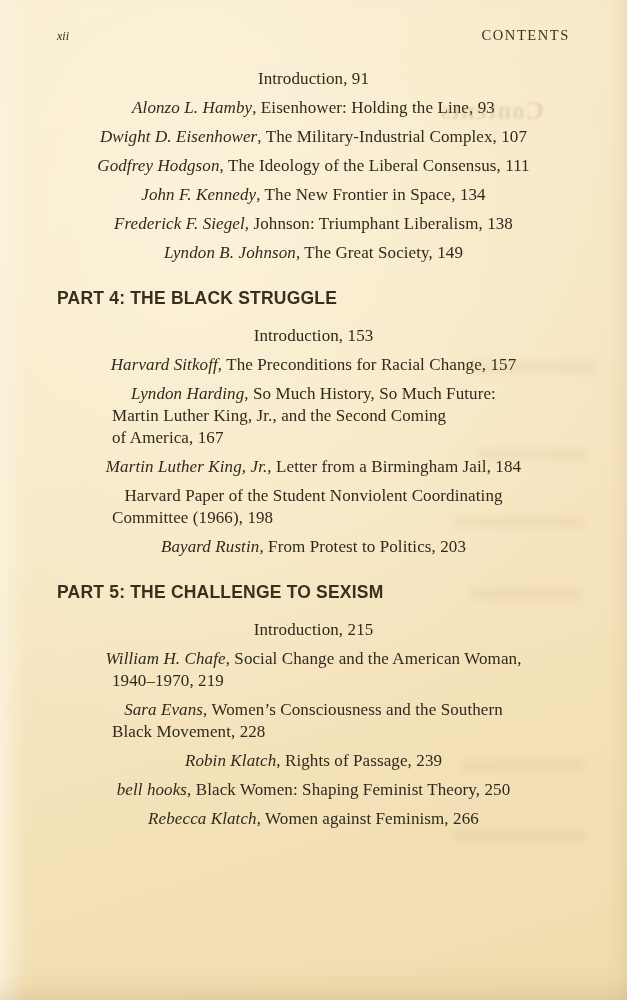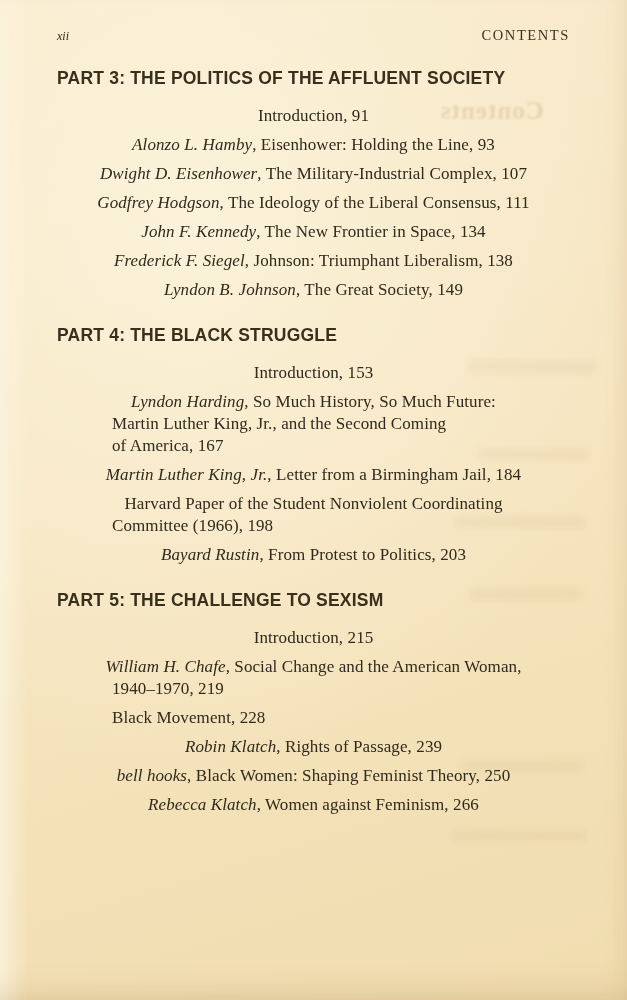--- a/index.html
+++ b/index.html
@@ -87,21 +87,20 @@
   <div class="smudge" style="left:462px; top:760px; width:122px; height:12px;"></div>
   <div class="smudge" style="left:452px; top:830px; width:134px; height:12px;"></div>
 
   <div class="page-header">
     <span class="folio">xii</span>
     <span class="running-head">CONTENTS</span>
   </div>
 
   <div id="toc">
       <section class="section">
-        <h2 class="part-heading">PART 3: THE POLITICS OF THE AFFLUENT SOCIETY</h2>
         <p class="entry">
           <span class="line">Introduction, 91</span>
         </p>
         <p class="entry">
           <span class="line"><span class="author">Alonzo L. Hamby</span>, Eisenhower: Holding the Line, 93</span>
         </p>
         <p class="entry">
           <span class="line"><span class="author">Dwight D. Eisenhower</span>, The Military-Industrial Complex, 107</span>
         </p>
         <p class="entry">
@@ -116,20 +115,23 @@
         <p class="entry">
           <span class="line"><span class="author">Lyndon B. Johnson</span>, The Great Society, 149</span>
         </p>
       </section>
       <section class="section">
         <h2 class="part-heading">PART 4: THE BLACK STRUGGLE</h2>
         <p class="entry">
           <span class="line">Introduction, 153</span>
         </p>
         <p class="entry">
+          <span class="line"><span class="author">Harvard Sitkoff</span>, The Preconditions for Racial Change, 157</span>
+        </p>
+        <p class="entry">
           <span class="line"><span class="author">Lyndon Harding</span>, So Much History, So Much Future:</span>
           <span class="cont">Martin Luther King, Jr., and the Second Coming</span>
           <span class="cont">of America, 167</span>
         </p>
         <p class="entry">
           <span class="line"><span class="author">Martin Luther King, Jr.</span>, Letter from a Birmingham Jail, 184</span>
         </p>
         <p class="entry">
           <span class="line">Harvard Paper of the Student Nonviolent Coordinating</span>
           <span class="cont">Committee (1966), 198</span>
@@ -141,20 +143,21 @@
       <section class="section">
         <h2 class="part-heading">PART 5: THE CHALLENGE TO SEXISM</h2>
         <p class="entry">
           <span class="line">Introduction, 215</span>
         </p>
         <p class="entry">
           <span class="line"><span class="author">William H. Chafe</span>, Social Change and the American Woman,</span>
           <span class="cont">1940–1970, 219</span>
         </p>
         <p class="entry">
+          <span class="line"><span class="author">Sara Evans</span>, Women’s Consciousness and the Southern</span>
           <span class="cont">Black Movement, 228</span>
         </p>
         <p class="entry">
           <span class="line"><span class="author">Robin Klatch</span>, Rights of Passage, 239</span>
         </p>
         <p class="entry">
           <span class="line"><span class="author">bell hooks</span>, Black Women: Shaping Feminist Theory, 250</span>
         </p>
         <p class="entry">
           <span class="line"><span class="author">Rebecca Klatch</span>, Women against Feminism, 266</span>

